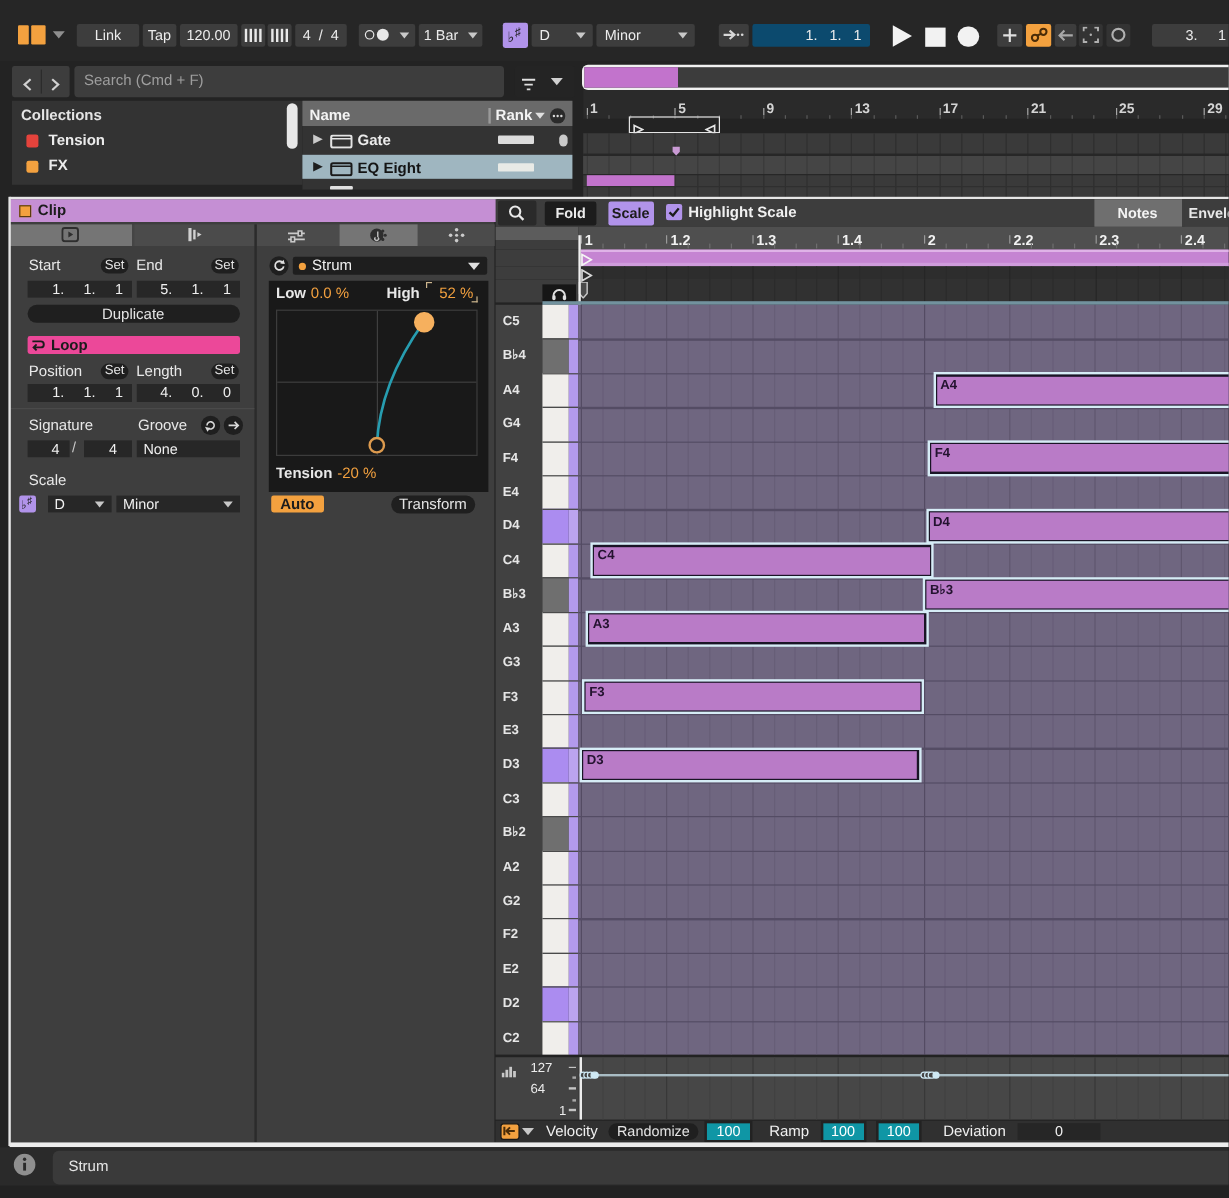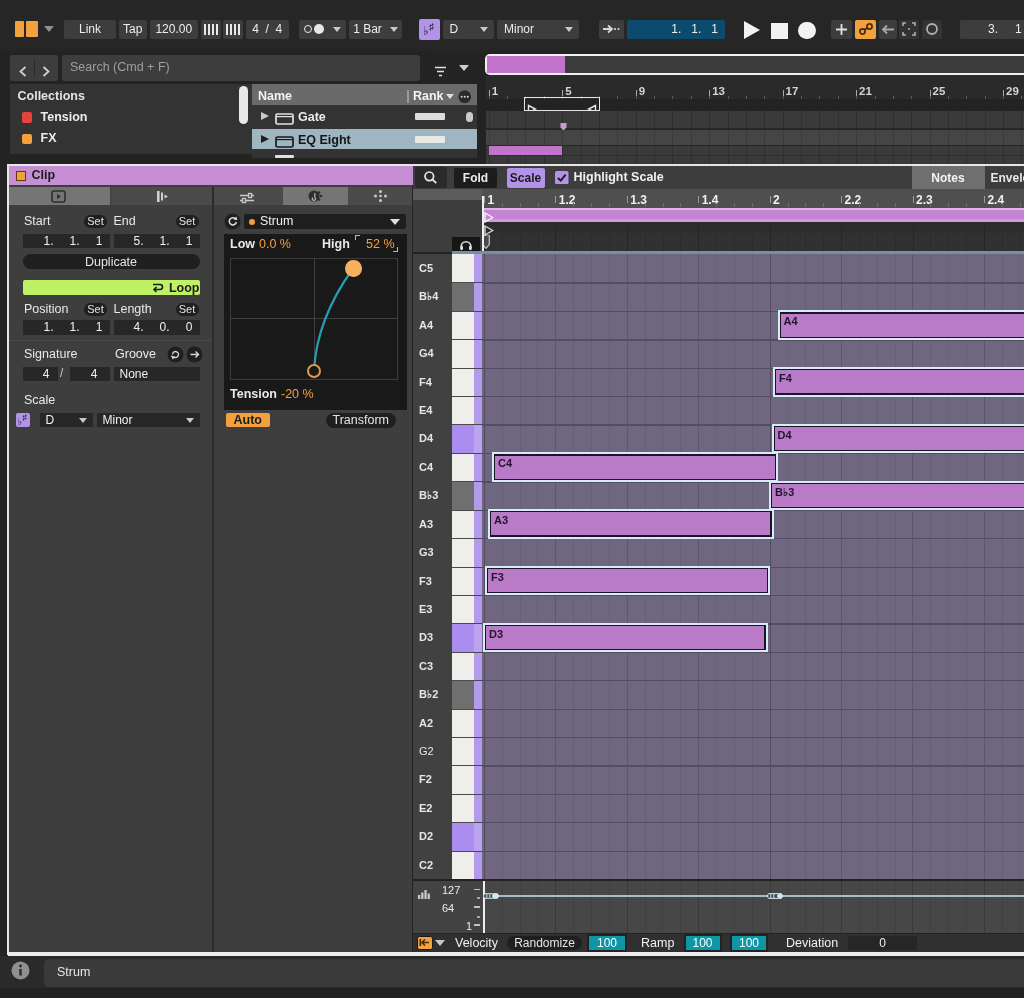--- a/index.html
+++ b/index.html
@@ -323,21 +323,21 @@
     <span style="position:absolute;right:56px">1.</span>
     <span style="position:absolute;right:30px">1.</span>
     <span style="position:absolute;right:7px">1</span>
   </div>
 <div class="fld" style="left:113.5px;top:233.5px;width:86px;height:14.5px;line-height:14.5px">
     <span style="position:absolute;right:56px">5.</span>
     <span style="position:absolute;right:30px">1.</span>
     <span style="position:absolute;right:7px">1</span>
   </div>
 <div class="pill" style="left:22.5px;top:254px;width:177px;height:15px;font-size:12.5px">Duplicate</div>
-<div style="left:22.5px;top:280px;width:177px;height:15px;background:#bef264;border-radius:2px;display:flex;align-items:center;justify-content:flex-end;color:#1c1c1c;font-size:12.5px;font-weight:bold"><svg width="15" height="11" viewBox="0 0 15 11" style="position:relative;margin-right:5px">
+<div style="left:22.5px;top:280px;width:177px;height:15px;background:#ec4899;border-radius:2px;display:flex;align-items:center;justify-content:flex-start;color:#1c1c1c;font-size:12.5px;font-weight:bold"><svg width="15" height="11" viewBox="0 0 15 11" style="position:relative;margin-right:5px">
       <path d="M4 2.5 H11 a2.5 2.5 0 0 1 0 5 H6 M7.5 5 L5 7.5 L7.5 10" stroke="#1c1c1c" stroke-width="1.6" fill="none"></path>
     </svg>Loop</div>
 <div class="lbl" style="left:24px;top:302.5px;width:60px;height:13px">Position</div>
 <div class="pill" style="left:84px;top:302.5px;width:23px;height:13.5px">Set</div>
 <div class="lbl" style="left:113.5px;top:302.5px;width:60px;height:13px">Length</div>
 <div class="pill" style="left:175.5px;top:302.5px;width:23px;height:13.5px">Set</div>
 <div class="fld" style="left:22.5px;top:320px;width:87px;height:14.5px;line-height:14.5px">
     <span style="position:absolute;right:56px">1.</span>
     <span style="position:absolute;right:30px">1.</span>
     <span style="position:absolute;right:7px">1</span>
@@ -611,21 +611,21 @@
 <div style="left:473.5px;top:651.74px;width:8px;height:28.41px;background:#b39aec"></div>
 <div style="left:452px;top:651.74px;width:29.5px;height:1px;background:#4a4a4a"></div>
 <div style="left:419px;top:688.15px;width:32px;height:12px;color:#e6e6e6;font-size:11px;font-weight:bold;line-height:12px">B♭2</div>
 <div style="left:452px;top:680.15px;width:21.5px;height:28.41px;background:#6f6f6f"></div>
 <div style="left:473.5px;top:680.15px;width:8px;height:28.41px;background:#b39aec"></div>
 <div style="left:452px;top:680.15px;width:29.5px;height:1px;background:#4a4a4a"></div>
 <div style="left:419px;top:716.56px;width:32px;height:12px;color:#e6e6e6;font-size:11px;font-weight:bold;line-height:12px">A2</div>
 <div style="left:452px;top:708.56px;width:21.5px;height:28.41px;background:#f0eeeb"></div>
 <div style="left:473.5px;top:708.56px;width:8px;height:28.41px;background:#b39aec"></div>
 <div style="left:452px;top:708.56px;width:29.5px;height:1px;background:#4a4a4a"></div>
-<div style="left:419px;top:744.97px;width:32px;height:12px;color:#e6e6e6;font-size:11px;font-weight:normal;line-height:12px">G2</div>
+<div style="left:419px;top:744.97px;width:32px;height:12px;color:#e6e6e6;font-size:11px;font-weight:bold;line-height:12px">G2</div>
 <div style="left:452px;top:736.97px;width:21.5px;height:28.41px;background:#f0eeeb"></div>
 <div style="left:473.5px;top:736.97px;width:8px;height:28.41px;background:#b39aec"></div>
 <div style="left:452px;top:736.97px;width:29.5px;height:1px;background:#4a4a4a"></div>
 <div style="left:419px;top:773.38px;width:32px;height:12px;color:#e6e6e6;font-size:11px;font-weight:bold;line-height:12px">F2</div>
 <div style="left:452px;top:765.38px;width:21.5px;height:28.41px;background:#f0eeeb"></div>
 <div style="left:473.5px;top:765.38px;width:8px;height:28.41px;background:#b39aec"></div>
 <div style="left:452px;top:765.38px;width:29.5px;height:1px;background:#4a4a4a"></div>
 <div style="left:419px;top:801.79px;width:32px;height:12px;color:#e6e6e6;font-size:11px;font-weight:bold;line-height:12px">E2</div>
 <div style="left:452px;top:793.79px;width:21.5px;height:28.41px;background:#f0eeeb"></div>
 <div style="left:473.5px;top:793.79px;width:8px;height:28.41px;background:#b39aec"></div>

